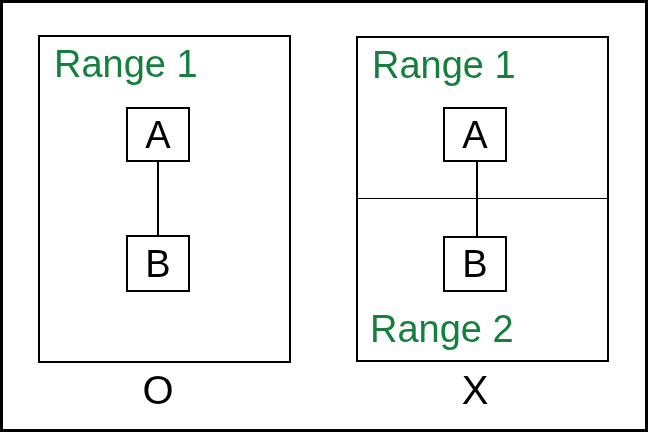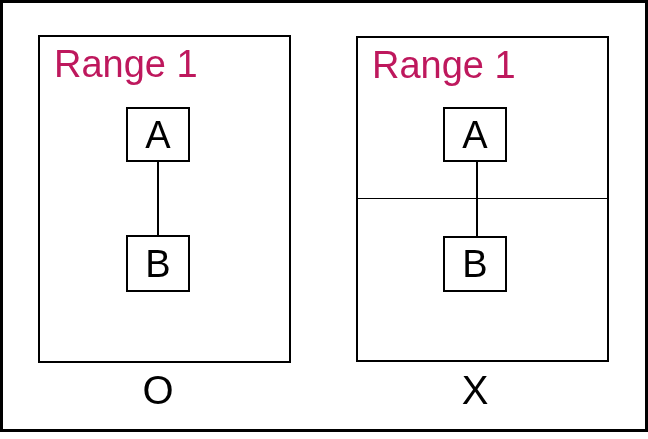--- a/index.html
+++ b/index.html
@@ -39,21 +39,21 @@
     right: 0;
     top: 160px;
     height: 0;
     border-top: 1.5px solid #000000;
   }
   .range-label {
     position: absolute;
     font-size: 38px;
     line-height: 1;
     white-space: nowrap;
-    color: #be185d;
+    color: #15803d;
   }
   .node-box {
     position: absolute;
     border: 2px solid #000000;
     box-sizing: border-box;
     background: #ffffff;
     display: flex;
     align-items: center;
     justify-content: center;
     font-size: 38px;
@@ -91,20 +91,21 @@
 
   <div class="node-box" style="left:126px; top:235px; width:64px; height:57px;">
     <span>B</span>
   </div>
 
   <div class="caption" style="left:126px; top:370px; width:64px;">O</div>
 
   <div class="panel panel-right">
     <div class="range-label" style="left:14px; top:8px;">Range 1</div>
     <div class="divider"></div>
+    <div class="range-label" style="left:12px; top:272px;">Range 2</div>
   </div>
 
   <div class="node-box" style="left:443px; top:107px; width:64px; height:55px;">
     <span>A</span>
   </div>
 
   <div class="connector" style="left:476px; top:161px; height:75px;"></div>
 
   <div class="node-box" style="left:443px; top:236px; width:64px; height:56px;">
     <span>B</span>

